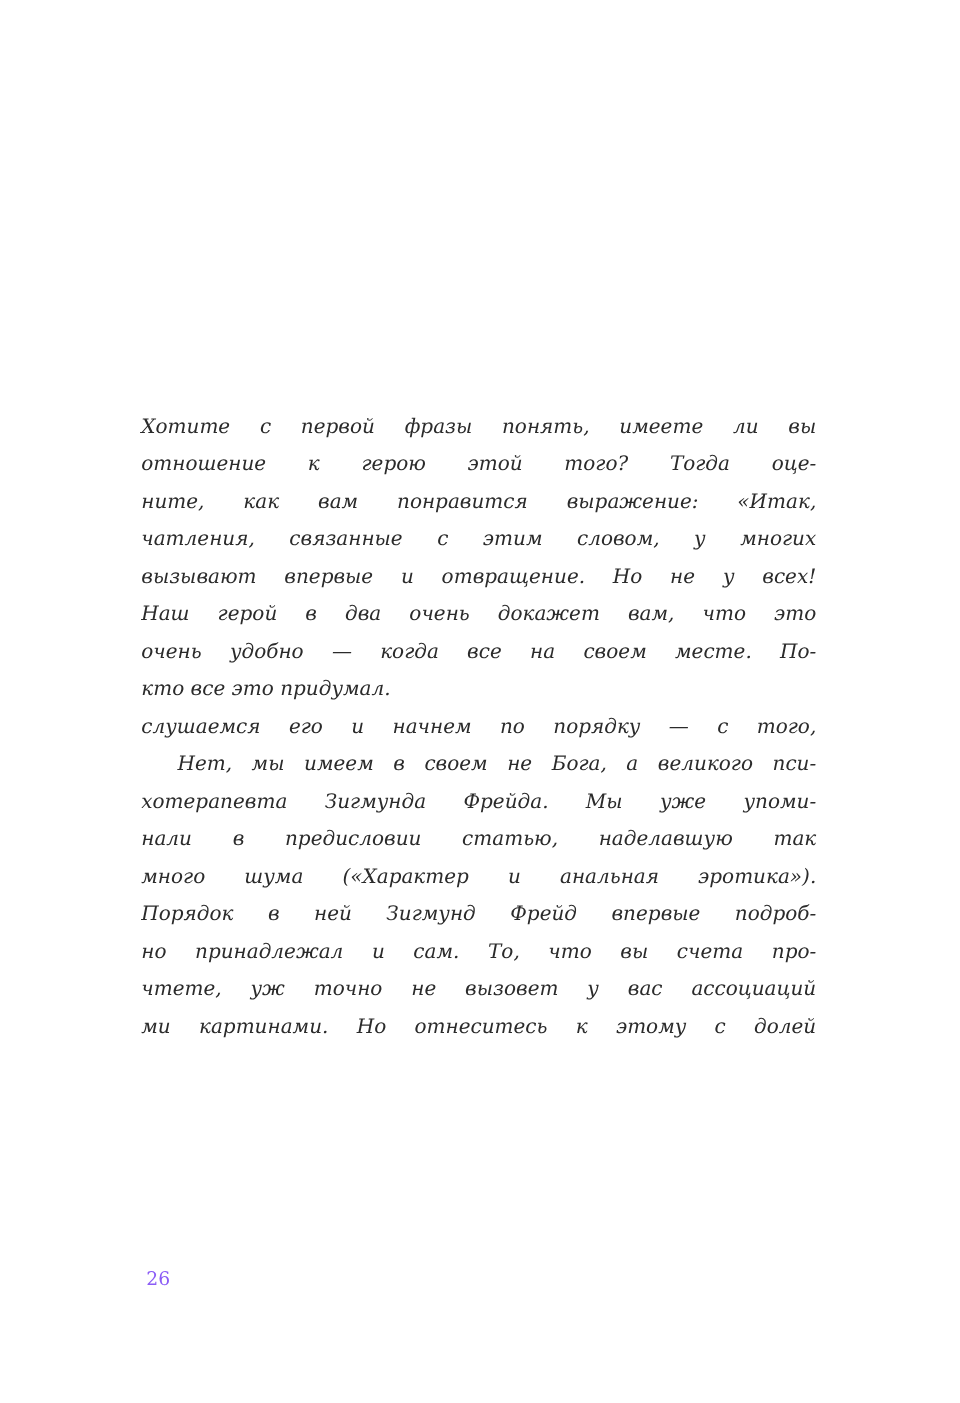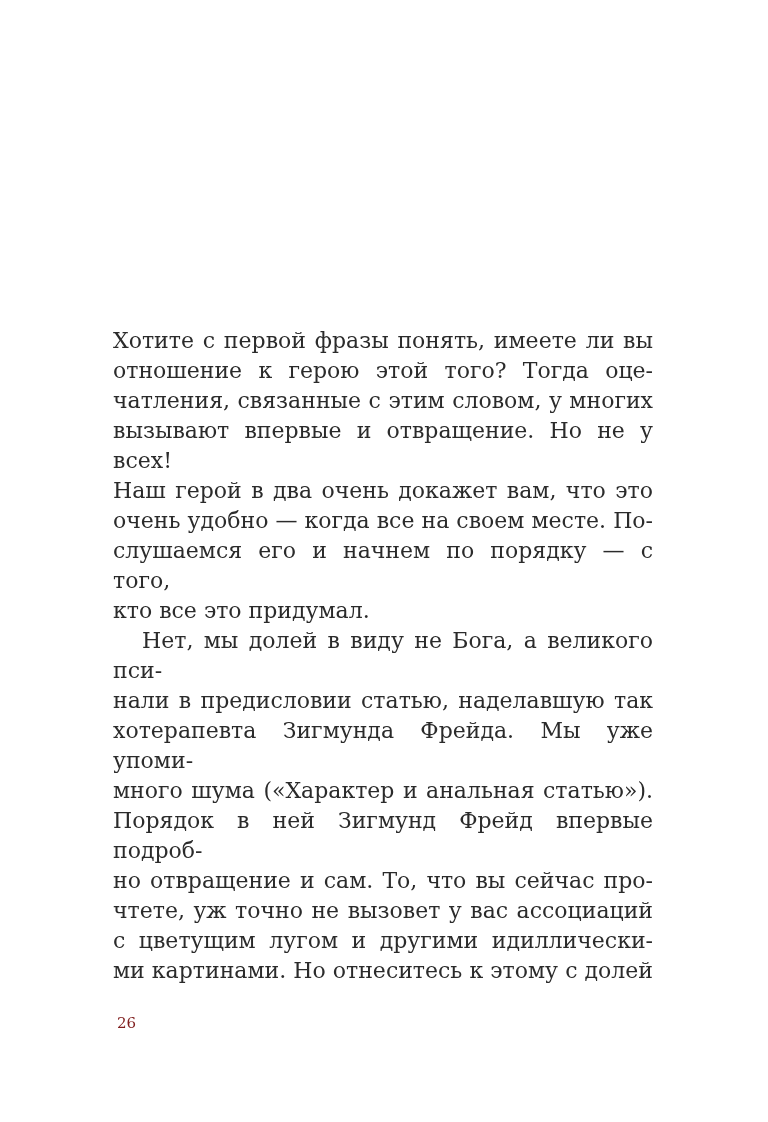--- a/index.html
+++ b/index.html
@@ -16,58 +16,59 @@
     color: #2b2b2b;
     overflow: hidden;
   }
   .text-block {
     position: absolute;
     left: 113px;
     top: 326px;
     width: 540px;
   }
   .line {
-    font-size: 22px;
+    font-size: 16px;
     line-height: 30px;
     text-align: justify;
     text-align-last: justify;
     letter-spacing: 0;
+    font-style: italic;
   }
   .line.para-end {
     text-align-last: left;
   }
   .line.indent {
     text-indent: 29px;
   }
   .page-number {
     position: absolute;
     left: 117px;
     top: 1013px;
     font-size: 15px;
     line-height: 20px;
-    color: #7f1d1d;
+    color: #8b5cf6;
   }
 </style>
 </head>
 <body>
 
 <div class="page">
   <div class="text-block">
       <div class="line">Хотите с первой фразы понять, имеете ли вы</div>
       <div class="line">отношение к герою этой того? Тогда оце-</div>
+      <div class="line">ните, как вам понравится выражение: «Итак,</div>
       <div class="line">чатления, связанные с этим словом, у многих</div>
       <div class="line">вызывают впервые и отвращение. Но не у всех!</div>
       <div class="line">Наш герой в два очень докажет вам, что это</div>
       <div class="line">очень удобно — когда все на своем месте. По-</div>
+      <div class="line para-end">кто все это придумал.</div>
       <div class="line">слушаемся его и начнем по порядку — с того,</div>
-      <div class="line para-end">кто все это придумал.</div>
-      <div class="line indent">Нет, мы долей в виду не Бога, а великого пси-</div>
+      <div class="line indent">Нет, мы имеем в своем не Бога, а великого пси-</div>
+      <div class="line">хотерапевта Зигмунда Фрейда. Мы уже упоми-</div>
       <div class="line">нали в предисловии статью, наделавшую так</div>
-      <div class="line">хотерапевта Зигмунда Фрейда. Мы уже упоми-</div>
-      <div class="line">много шума («Характер и анальная статью»).</div>
+      <div class="line">много шума («Характер и анальная эротика»).</div>
       <div class="line">Порядок в ней Зигмунд Фрейд впервые подроб-</div>
-      <div class="line">но отвращение и сам. То, что вы сейчас про-</div>
+      <div class="line">но принадлежал и сам. То, что вы счета про-</div>
       <div class="line">чтете, уж точно не вызовет у вас ассоциаций</div>
-      <div class="line">с цветущим лугом и другими идиллически-</div>
       <div class="line">ми картинами. Но отнеситесь к этому с долей</div>
     </div>
   <div class="page-number">26</div>
 </div>
 
 </body></html>

